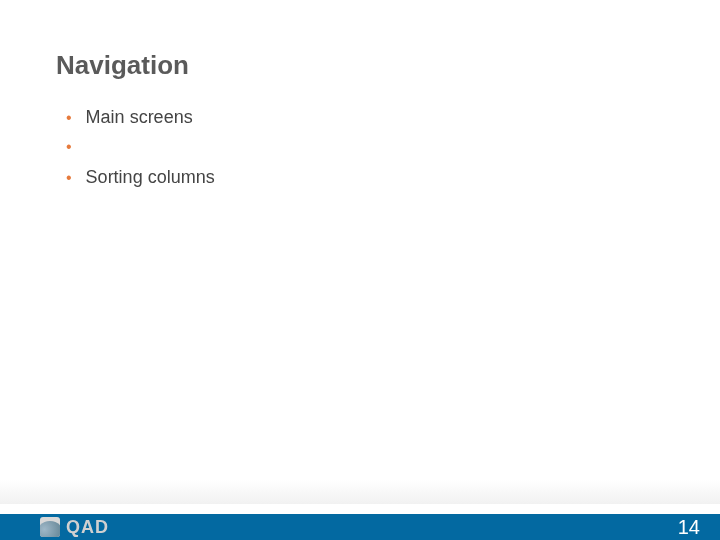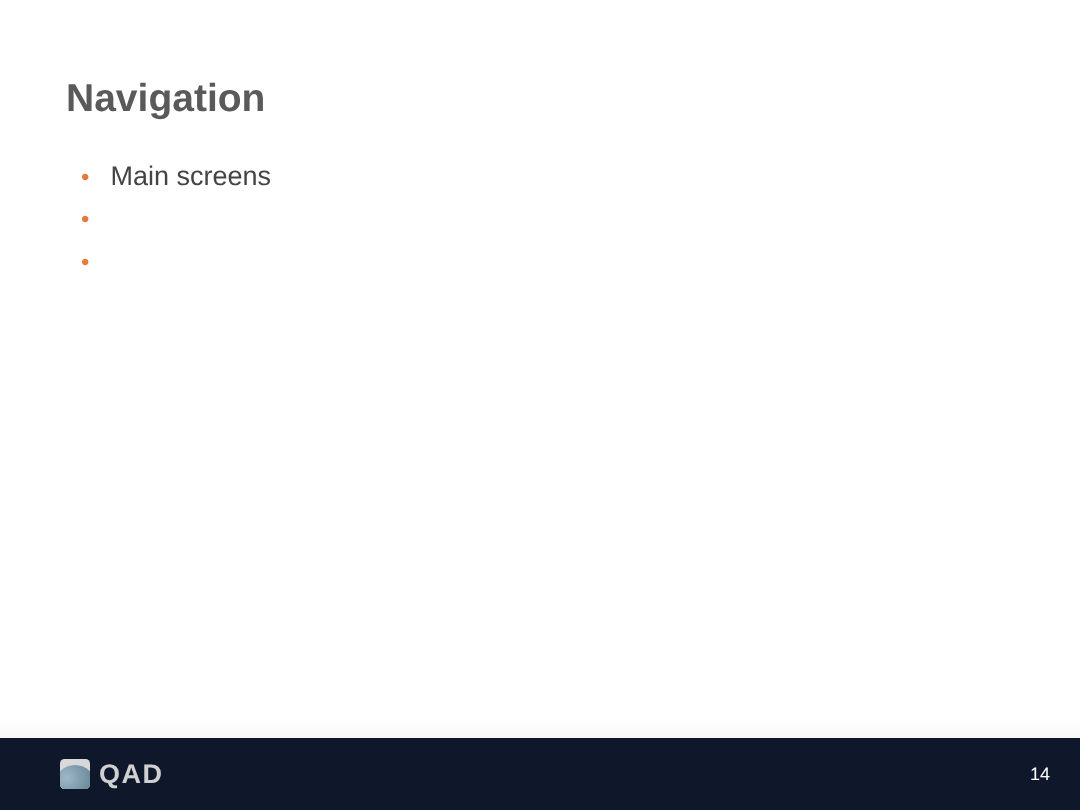--- a/index.html
+++ b/index.html
@@ -5,21 +5,21 @@
     * { margin: 0; padding: 0; box-sizing: border-box; }
     body {
       width: 720px;
       height: 540px;
       font-family: Arial, Helvetica, sans-serif;
       background: #ffffff;
       position: relative;
       overflow: hidden;
     }
     .content {
-      padding: 50px 50px 0 44px;
+      padding: 50px 50px 0 56px;
     }
     .title {
       font-size: 26px;
       font-weight: bold;
       color: #5a5a5a;
       margin-bottom: 24px;
     }
     .bullet-list {
       list-style: none;
       padding-left: 10px;
@@ -38,22 +38,22 @@
     .bullet-text {
       font-size: 18px;
       color: #444444;
       line-height: 1.4;
     }
     .footer {
       position: absolute;
       bottom: 0;
       left: 0;
       right: 0;
-      height: 48px;
-      background: #0f172a;
+      height: 26px;
+      background: #0369a1;
       display: flex;
       align-items: center;
       justify-content: space-between;
       padding: 0 20px 0 40px;
     }
     .footer-shadow {
       position: absolute;
       bottom: 36px;
       left: 0;
       right: 0;
@@ -85,38 +85,39 @@
       left: -4px;
     }
     .logo-text {
       color: #d0d0d0;
       font-size: 18px;
       font-weight: bold;
       letter-spacing: 1px;
     }
     .page-number {
       color: #ffffff;
-      font-size: 12px;
+      font-size: 20px;
     }
   </style>
 </head>
 <body>
 
 <div class="content">
   <h1 class="title">Navigation</h1>
   <ul class="bullet-list">
     <li class="bullet-item">
       <span class="bullet-dot">•</span>
       <span class="bullet-text">Main screens</span>
     </li>
     <li class="bullet-item">
       <span class="bullet-dot">•</span>
     </li>
     <li class="bullet-item">
       <span class="bullet-dot">•</span>
+      <span class="bullet-text">Sorting columns</span>
     </li>
   </ul>
 </div>
 
 <div class="footer-shadow"></div>
 
 <div class="footer">
   <div class="logo-wrap">
     <div class="logo-icon"></div>
     <span class="logo-text">QAD</span>

